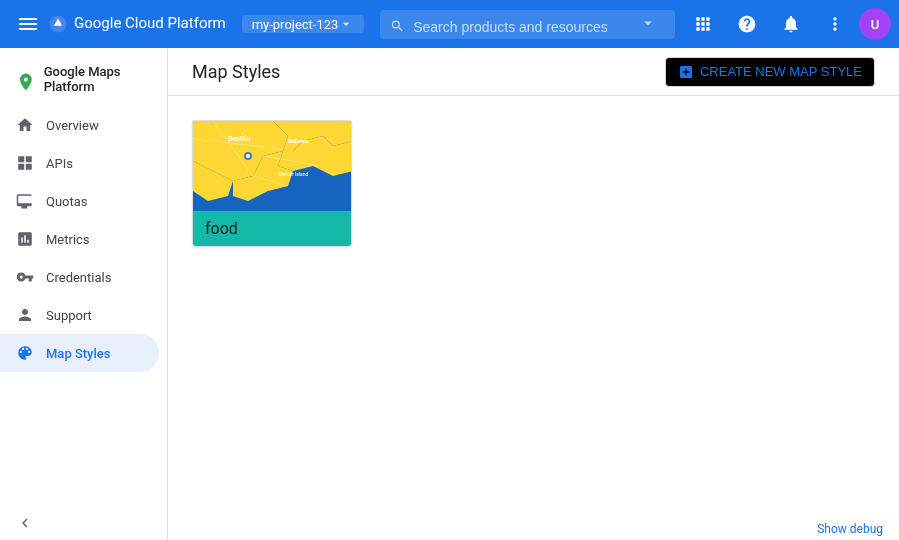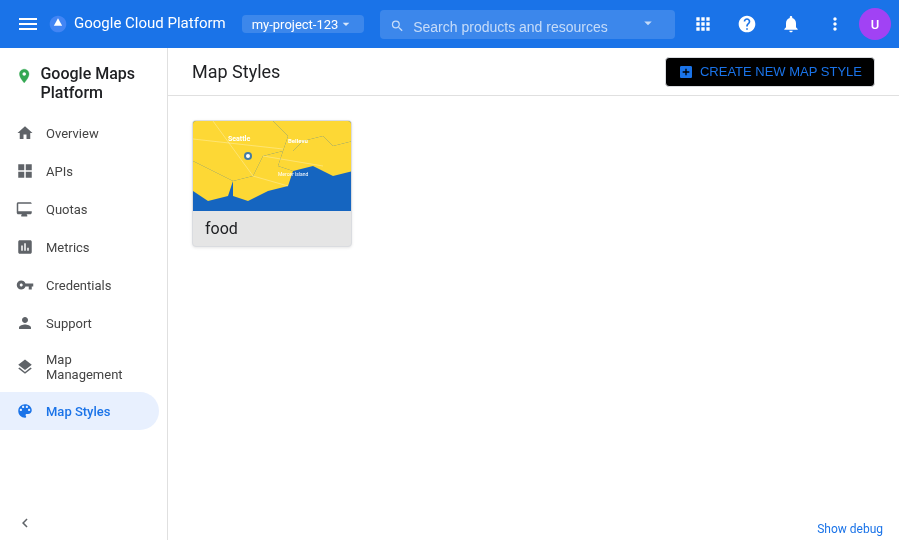--- a/index.html
+++ b/index.html
@@ -106,24 +106,24 @@
       min-width: 168px;
       background: #fff;
       border-right: 1px solid #e0e0e0;
       display: flex;
       flex-direction: column;
       padding-top: 4px;
       position: relative;
     }
     .sidebar-brand {
       display: flex;
-      align-items: flex-start;
+      align-items: flex-end;
       gap: 8px;
       padding: 12px 16px 8px;
-      font-size: 16px;
+      font-size: 13px;
       font-weight: 500;
       color: #202124;
       cursor: pointer;
     }
     .brand-icon {
       width: 24px; height: 24px;
     }
     .sidebar-nav {
       flex: 1;
       overflow-y: auto;
@@ -201,21 +201,21 @@
       gap: 16px;
     }
 
     
     .map-card {
       width: 160px;
       border: 1px solid #dadce0;
       border-radius: 4px;
       overflow: hidden;
       cursor: pointer;
-      background: #e5e5e5;
+      background: #14b8a6;
       box-shadow: 0 1px 3px rgba(0,0,0,0.1);
     }
     .map-thumbnail {
       width: 160px;
       height: 90px;
       overflow: hidden;
       position: relative;
     }
     .map-card-label {
       padding: 8px 12px;
@@ -348,26 +348,20 @@
         <span>Credentials</span>
       </div>
 
       <div class="nav-item">
         <svg viewBox="0 0 24 24">
             <path d="M12 12c2.21 0 4-1.79 4-4s-1.79-4-4-4-4 1.79-4 4 1.79 4 4 4zm0 2c-2.67 0-8 1.34-8 4v2h16v-2c0-2.66-5.33-4-8-4z"></path>
           </svg>
         <span>Support</span>
       </div>
 
-      <div class="nav-item">
-        <svg viewBox="0 0 24 24">
-            <path d="M11.99 18.54l-7.37-5.73L3 14.07l9 7 9-7-1.63-1.27-7.38 5.74zM12 16l7.36-5.73L21 9l-9-7-9 7 1.63 1.27L12 16z"></path>
-          </svg>
-        <span>Map Management</span>
-      </div>
 
       <div class="nav-item active">
         <svg viewBox="0 0 24 24">
             <path d="M12 3c-4.97 0-9 4.03-9 9s4.03 9 9 9c.83 0 1.5-.67 1.5-1.5 0-.39-.15-.74-.39-1.01-.23-.26-.38-.61-.38-.99 0-.83.67-1.5 1.5-1.5H16c2.76 0 5-2.24 5-5 0-4.42-4.03-8-9-8zm-5.5 9c-.83 0-1.5-.67-1.5-1.5S5.67 9 6.5 9 8 9.67 8 10.5 7.33 12 6.5 12zm3-4C8.67 8 8 7.33 8 6.5S8.67 5 9.5 5s1.5.67 1.5 1.5S10.33 8 9.5 8zm5 0c-.83 0-1.5-.67-1.5-1.5S13.67 5 14.5 5s1.5.67 1.5 1.5S15.33 8 14.5 8zm3 4c-.83 0-1.5-.67-1.5-1.5S16.67 9 17.5 9s1.5.67 1.5 1.5-.67 1.5-1.5 1.5z"></path>
           </svg>
         <span>Map Styles</span>
       </div>
 
     </nav>
 

